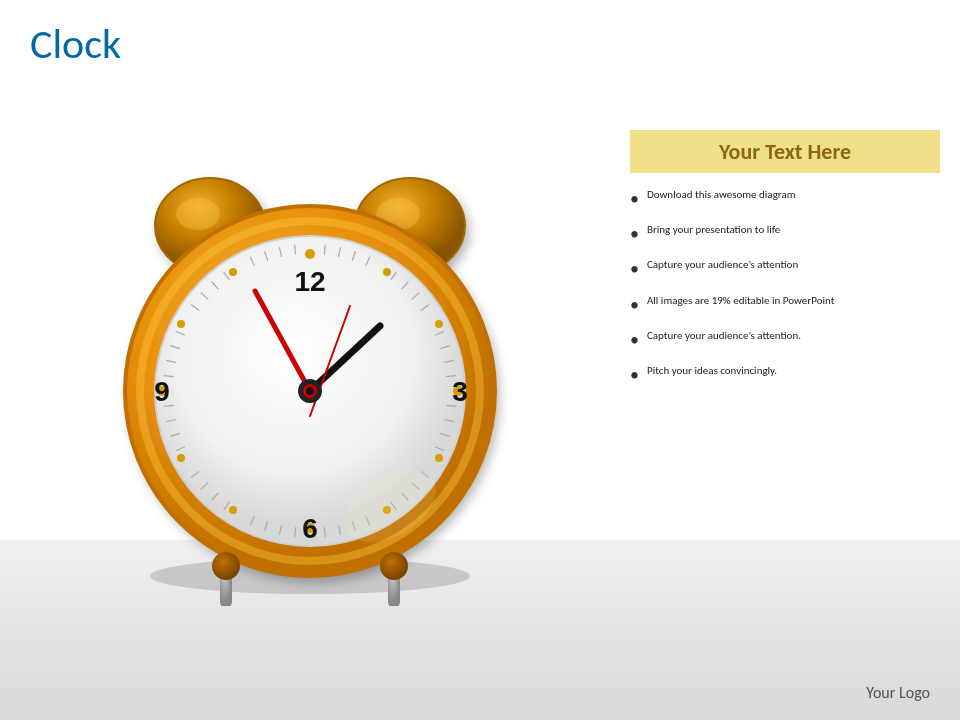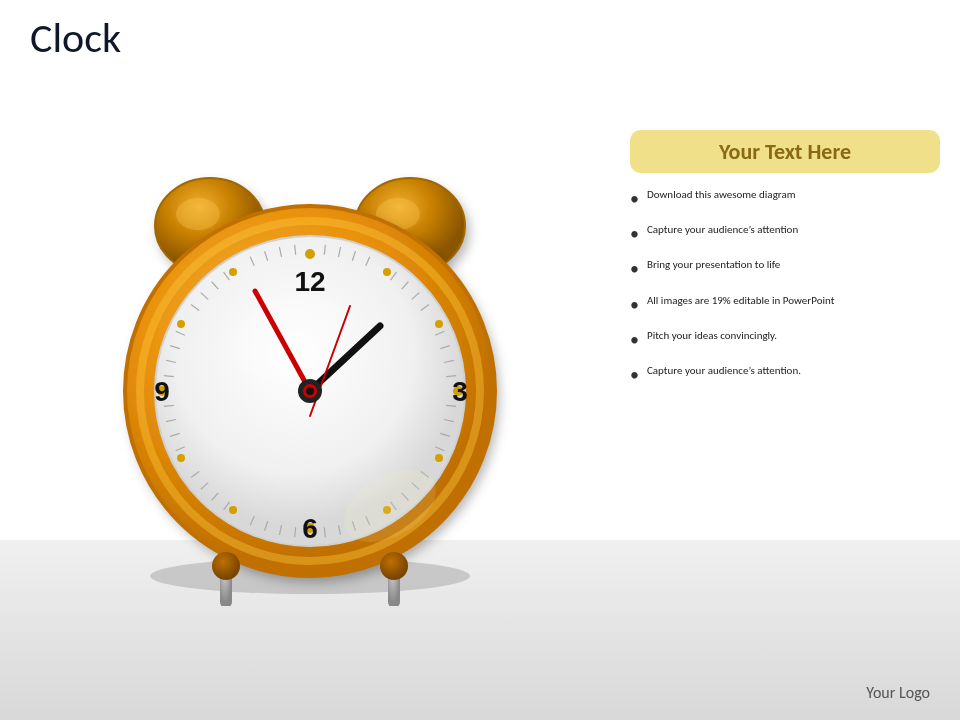--- a/index.html
+++ b/index.html
@@ -20,25 +20,25 @@
       left: 0;
       width: 100%;
       height: 180px;
       background: linear-gradient(to bottom, #f0f0f0 0%, #d8d8d8 100%);
       z-index: 0;
     }
 
     
     .title {
       position: absolute;
-      top: 12px;
+      top: 18px;
       left: 30px;
       font-size: 42px;
       font-weight: 300;
-      color: #0f172a;
+      color: #0369a1;
       z-index: 10;
       font-family: 'Calibri', 'Arial', sans-serif;
     }
 
     
     .clock-container {
       position: absolute;
       left: 60px;
       top: 76px;
       width: 500px;
@@ -65,21 +65,20 @@
     }
 
     .text-header {
       background: #f0e08a;
       padding: 8px 16px;
       font-size: 22px;
       font-weight: bold;
       color: #8B6914;
       margin-bottom: 14px;
       text-align: center;
-      border-radius: 11px;
     }
 
     .bullet-list {
       list-style: none;
       padding: 0;
     }
 
     .bullet-list li {
       display: flex;
       align-items: flex-start;
@@ -271,21 +270,21 @@
     <circle cx="136" cy="460" r="14" fill="url(#footGrad)"></circle>
 
     <circle cx="304" cy="460" r="14" fill="url(#footGrad)"></circle>
   </svg>
 </div>
 
 <div class="text-panel">
   <div class="text-header">Your Text Here</div>
   <ul class="bullet-list">
   <li>Download this awesome diagram</li>
+      <li>Bring your presentation to life</li>
       <li>Capture your audience’s attention</li>
-      <li>Bring your presentation to life</li>
       <li>All images are 19% editable in PowerPoint</li>
+      <li>Capture your audience’s attention.</li>
       <li>Pitch your ideas convincingly.</li>
-      <li>Capture your audience’s attention.</li>
     </ul>
 </div>
 
 <div class="logo">Your Logo</div>
 
 </body></html>

